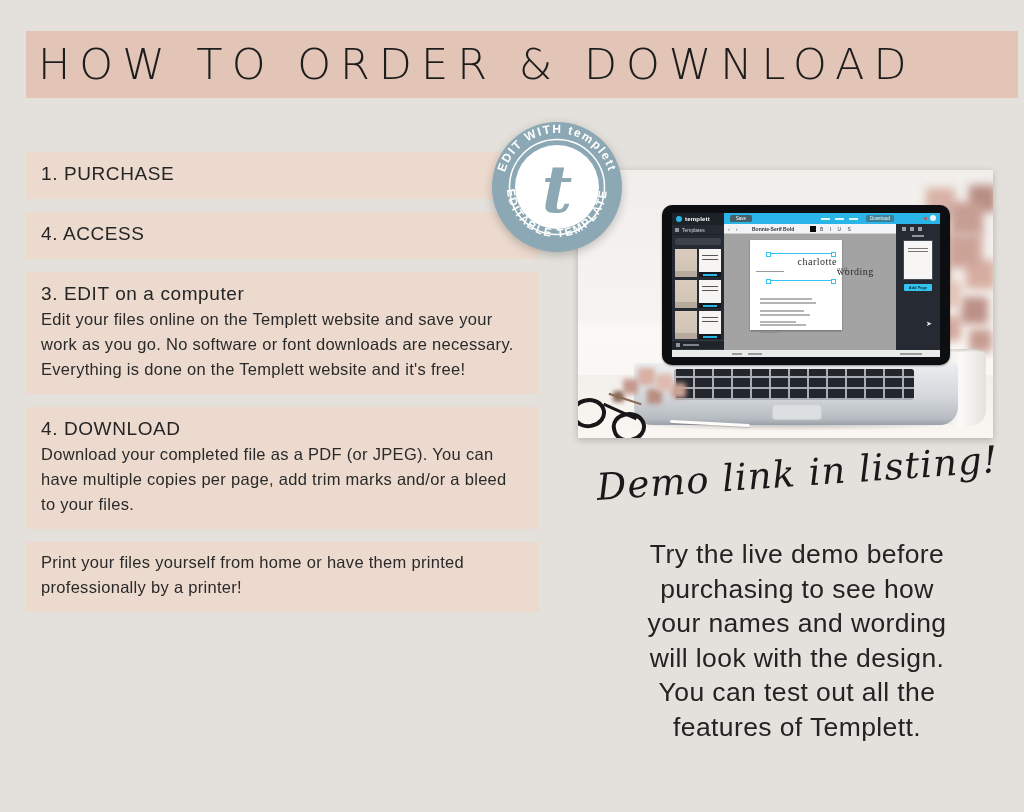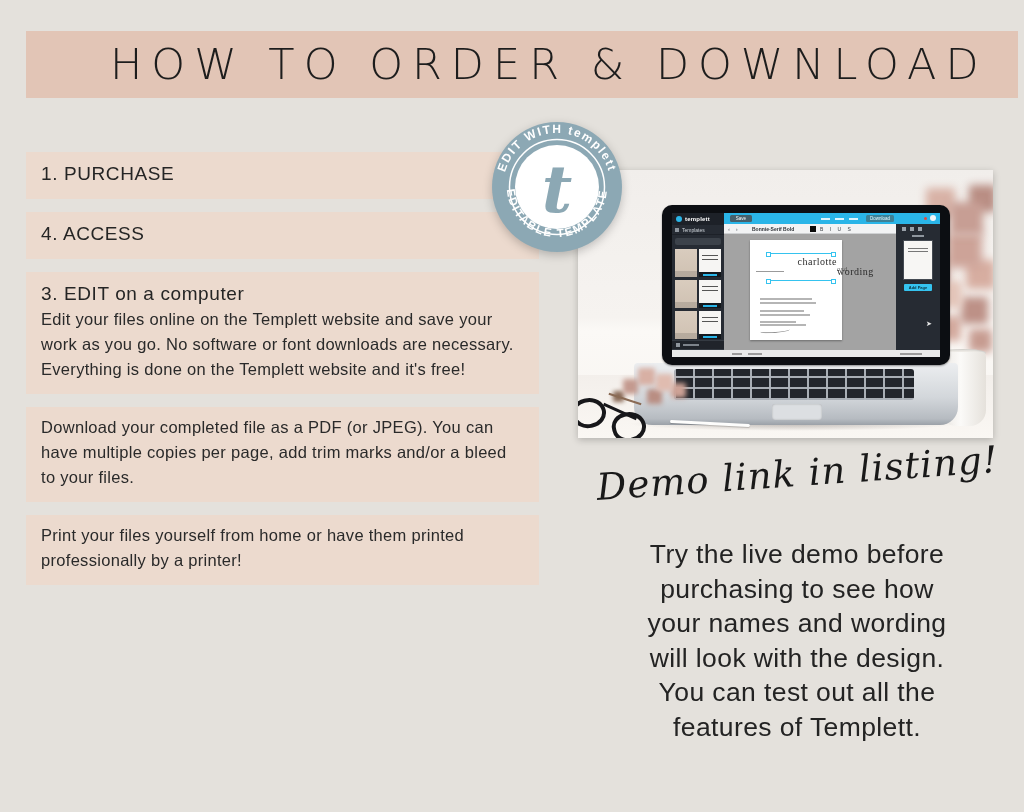--- a/index.html
+++ b/index.html
@@ -12,23 +12,22 @@
     overflow:hidden;
   }
   
   .banner {
     position:absolute; left:26px; top:31px; width:992px; height:67px;
     background:#e2c5b6;
   }
   .banner h1 {
     font-family:"DejaVu Sans", sans-serif;
     font-weight:200; font-size:43px; letter-spacing:9px;
-    line-height:67px; padding-left:43px; color:#1d1d1d;
+    line-height:67px; padding-left:12px; color:#1d1d1d;
     white-space:nowrap;
-    margin-left:41px;
   }
   
   .steps { position:absolute; left:26px; top:152px; width:513px; }
   .step {
     background:#ecdace; padding:8px 15px 12px 15px; margin-bottom:13px;
   }
   .step-title { font-size:19px; font-weight:400; letter-spacing:.6px; line-height:27px; color:#252525; }
   .step-body  { font-size:16.5px; font-weight:300; letter-spacing:.3px; line-height:25px; color:#2a2a2a; white-space:pre-line; }
   
   .badge { position:absolute; left:492px; top:122px; width:130px; height:130px; z-index:5;
@@ -87,21 +86,21 @@
               color:#eafaff; font-size:4.5px; line-height:7px; text-align:center; }
   .tb-dash { top:5px; width:9px; height:1.5px; background:rgba(255,255,255,.85); }
   .tb-dot { right:13px; top:3.5px; width:3px; height:3px; border-radius:50%; background:#e6473d; }
   .tb-avatar { right:4px; top:2px; width:6px; height:6px; border-radius:50%; background:#f2f5f7; }
   .fontbar { left:52px; top:11px; width:216px; height:10px; background:#f2f3f4; border-bottom:1px solid #cfd1d3; }
   .fb-arrows { left:4px; top:2px; font-size:6px; line-height:6px; color:#6a6f75; letter-spacing:2px; }
   .fb-font { left:28px; top:2.5px; font-size:5px; line-height:5px; color:#2d3136; font-weight:700; white-space:nowrap; }
   .fb-swatch { left:86px; top:2px; width:6px; height:6px; background:#0a0a0a; }
   .fb-glyphs { left:96px; top:2.5px; font-size:5px; line-height:5px; color:#3b4046; letter-spacing:2.5px; white-space:nowrap; }
   .canvas { left:52px; top:21px; width:172px; height:116px; background:#a3a3a3; }
-  .page { left:26px; top:6px; width:92px; height:100px; background:#fff; box-shadow:0 1px 2px rgba(0,0,0,.35); }
+  .page { left:26px; top:6px; width:92px; height:90px; background:#fff; box-shadow:0 1px 2px rgba(0,0,0,.35); }
   .sel { background:#35c3ef; height:1px; }
   .sel:before,.sel:after { content:""; position:absolute; top:-1px; width:3px; height:3px; background:#fff; border:.5px solid #35c3ef; }
   .sel:before { left:-2px; } .sel:after { right:-2px; }
   .inv-name { right:5px; text-align:right; font-family:"Liberation Serif", serif; color:#2b2b2b; }
   .inv-line1 { top:16px; font-size:10px; letter-spacing:.5px; }
   .inv-line2 { top:26px; font-size:10px; letter-spacing:.5px; }
   .inv-and { font-size:6px; font-style:italic; color:#555; }
   .inv-rule { left:6px; top:31px; width:28px; height:1px; background:#9a9a9a; }
   .pline { left:10px; height:1.5px; background:#b5b5b5; }
   .squig { left:10px; top:88px; width:30px; height:5px; border-bottom:1px solid #8a8a8a; border-radius:0 0 60% 40%; transform:rotate(-3deg); }
@@ -167,20 +166,21 @@
   <div class="step">
     <div class="step-title">4. ACCESS</div>
   </div>
   <div class="step">
     <div class="step-title">3. EDIT on a computer</div>
     <div class="step-body">Edit your files online on the Templett website and save your
 work as you go. No software or font downloads are necessary.
 Everything is done on the Templett website and it's free!</div>
   </div>
   <div class="step">
+    <div class="step-title">4. DOWNLOAD</div>
     <div class="step-body">Download your completed file as a PDF (or JPEG). You can
 have multiple copies per page, add trim marks and/or a bleed
 to your files.</div>
   </div>
   <div class="step">
     <div class="step-body">Print your files yourself from home or have them printed
 professionally by a printer!</div>
   </div>
 </div>
 

